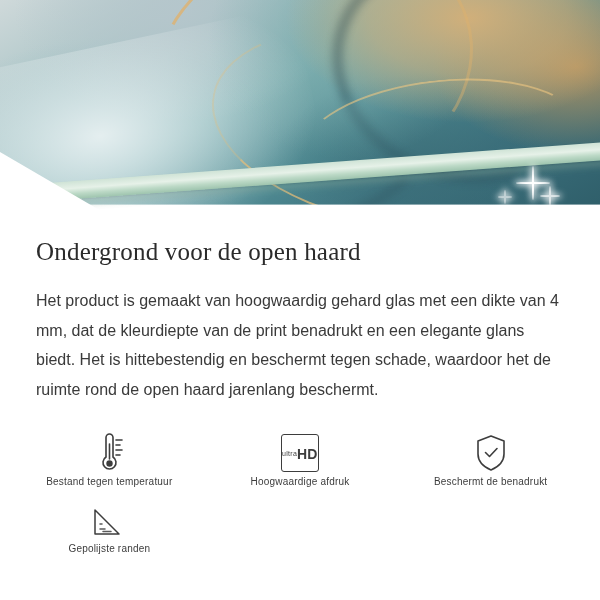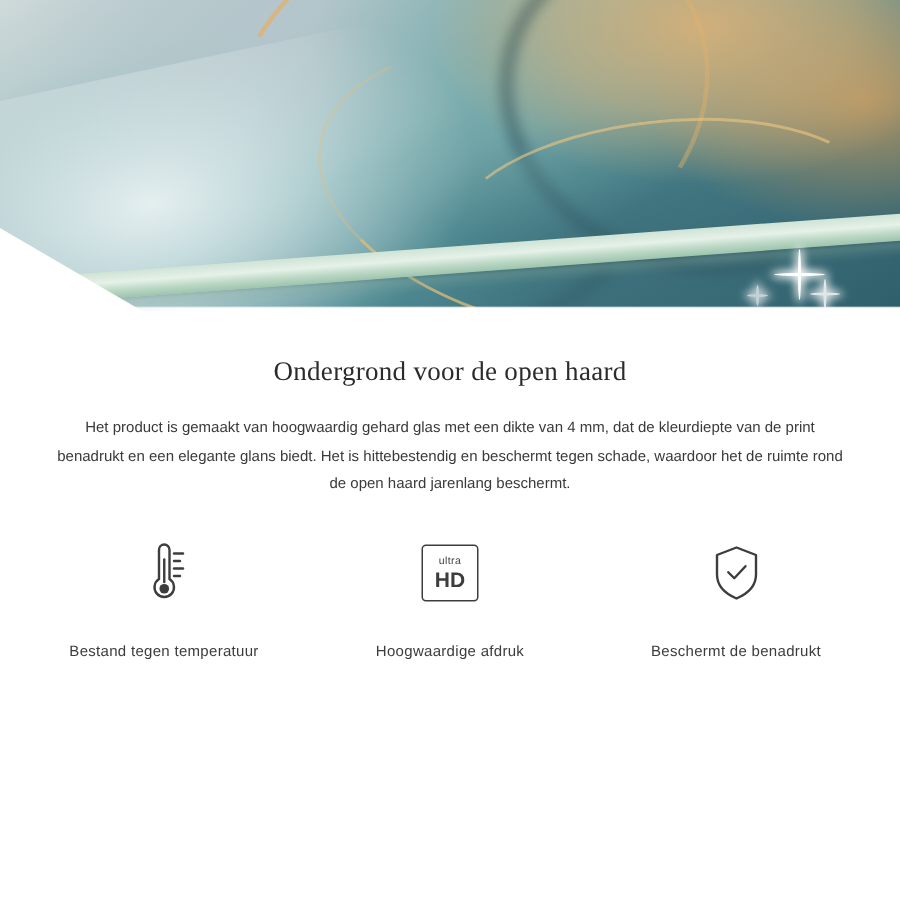--- a/index.html
+++ b/index.html
@@ -148,36 +148,34 @@
 
   
   .content {
     position: absolute;
     left: 0;
     top: 222px;
     width: 600px;
   }
   .headline {
     font-family: "Liberation Serif", serif;
-    font-size: 18px;
+    font-size: 25px;
     line-height: 1.28;
     color: #2b2b2b;
     margin: 14px 36px 0 36px;
     font-weight: 400;
     letter-spacing: 0.2px;
-    text-align: center;
   }
   .headline .l2 { display: block; }
   .body-copy {
     margin: 18px 36px 0 36px;
-    font-size: 10px;
+    font-size: 16px;
     line-height: 1.85;
     color: #3a3a3a;
     max-width: 530px;
-    text-align: center;
   }
 
   
   .features {
     margin: 26px 14px 0 14px;
     display: grid;
     grid-template-columns: repeat(3, 1fr);
     row-gap: 10px;
   }
   .feature {
@@ -186,35 +184,35 @@
     align-items: center;
     justify-content: flex-start;
   }
   .feature-icon {
     height: 46px;
     display: flex;
     align-items: center;
     justify-content: center;
   }
   .feature-label {
-    margin-top: 24px;
+    margin-top: 0;
     font-size: 10px;
     color: #3c3c3c;
     text-align: center;
     letter-spacing: 0.2px;
   }
   .hd-badge {
     width: 36px;
     height: 36px;
     border: 1.6px solid #3d3d3d;
     border-radius: 3px;
     display: flex;
-    flex-direction: column;
+    flex-direction: row;
     align-items: center;
-    justify-content: center;
+    justify-content: flex-start;
     line-height: 1;
   }
   .hd-badge .u {
     font-size: 7px;
     letter-spacing: 0.3px;
     color: #3d3d3d;
   }
   .hd-badge .hd {
     font-size: 14px;
     font-weight: bold;
@@ -283,17 +281,28 @@
         <div class="feature-icon">
           <svg width="40" height="44" viewBox="0 0 40 44" fill="none" stroke="#3d3d3d" stroke-width="1.6" stroke-linecap="round" stroke-linejoin="round">
             <path d="M20 5 L33 10 V23 C33 31 27 36 20 39 C13 36 7 31 7 23 V10 Z"></path>
             <polyline points="14.5,21.5 18.5,25.5 26,17.5"></polyline>
           </svg>
         </div>
         <div class="feature-label">Beschermt de benadrukt</div>
       </div>
 
 
+      <div class="feature">
+        <div class="feature-icon">
+          <svg width="40" height="40" viewBox="0 0 40 40" fill="none" stroke="#3d3d3d" stroke-width="1.5" stroke-linecap="round" stroke-linejoin="round">
+            <path d="M6 34 V10 L30 34 Z"></path>
+            <line x1="11" y1="29" x2="16" y2="29" opacity="0.85"></line>
+            <line x1="11" y1="24" x2="13" y2="24" opacity="0.85"></line>
+            <line x1="14" y1="31.5" x2="22" y2="31.5" opacity="0.85"></line>
+          </svg>
+        </div>
+        <div class="feature-label">Gepolijste randen</div>
+      </div>
 
 
     </div>
   </div>
 </div>
 
 </body></html>

